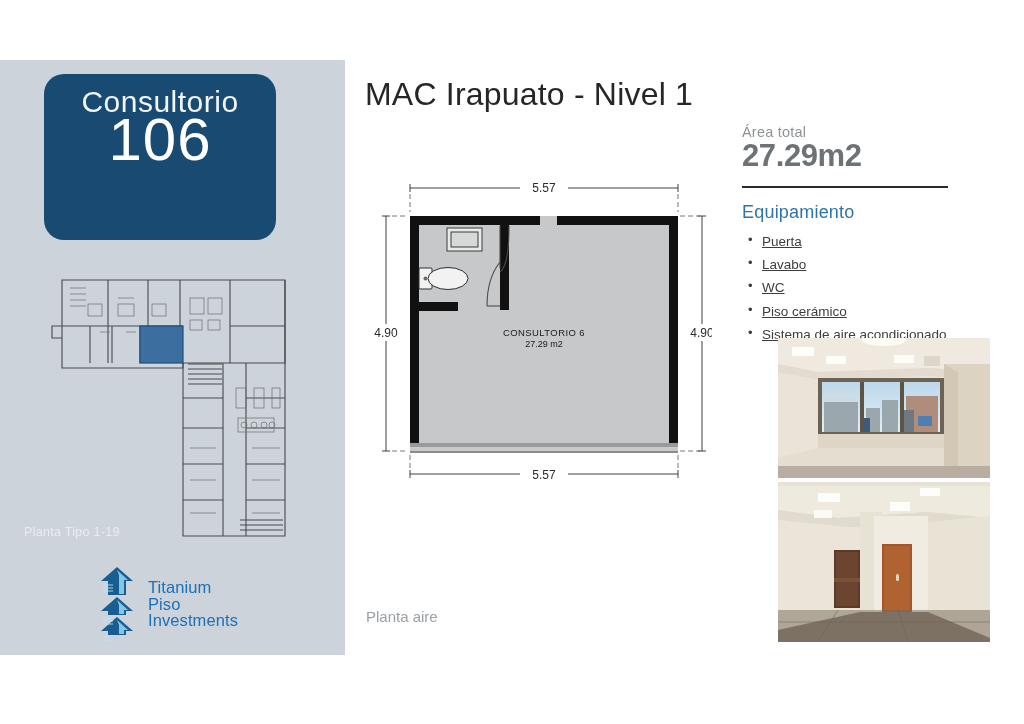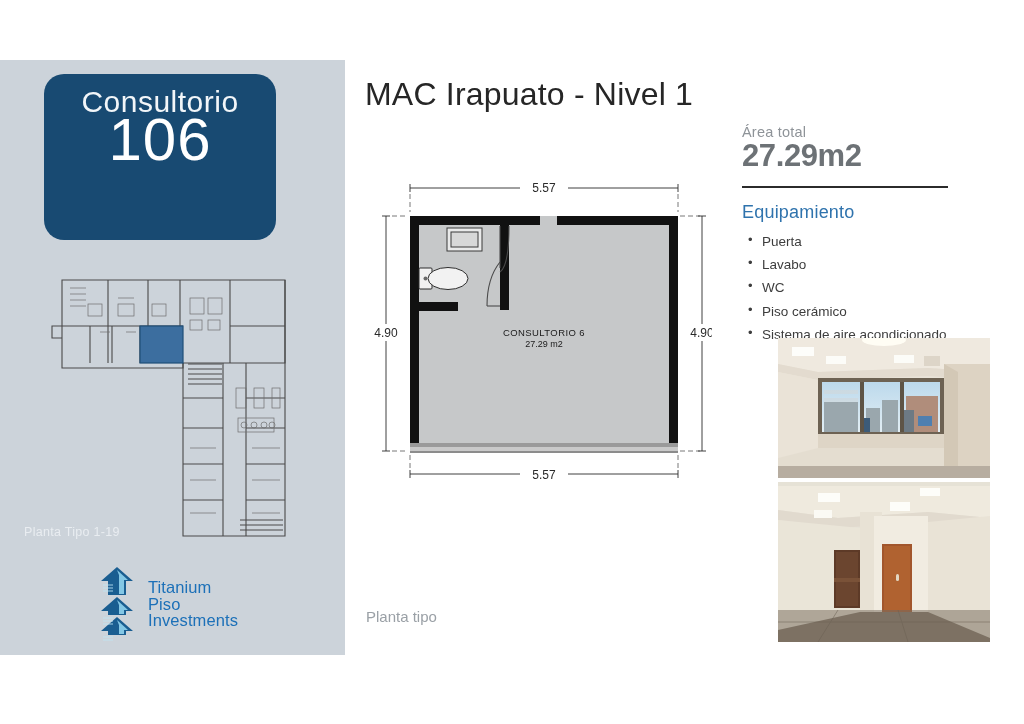--- a/index.html
+++ b/index.html
@@ -66,21 +66,21 @@
 
   
   #right { position: absolute; left: 742px; top: 124px; width: 250px; }
   .area-label { color: #8e9398; font-size: 14.5px; letter-spacing: .2px; }
   .area-value { color: #6d7276; font-size: 31px; font-weight: 700; letter-spacing: -.4px; margin-top: -2px; }
   .rule { width: 206px; height: 2px; background: #2b2b2b; margin-top: 12px; }
   .equip-title { color: #2f73ad; font-size: 18px; margin-top: 14px; letter-spacing: .2px; }
   .equip-list { list-style: none; margin-top: 7px; }
   .equip-list li {
     color: #3d3d3d; font-size: 13.5px; line-height: 1.72;
-    padding-left: 20px; position: relative;
+    padding-left: 20px; position: relative; text-decoration: underline;
   }
   .equip-list li::before {
     content: "•"; position: absolute; left: 6px; top: -1px; color: #3d3d3d; font-size: 13px;
   }
 
   
   .photo { position: absolute; left: 778px; width: 212px; overflow: hidden; background: #cfc9bf; }
   #photo-1 { top: 338px; height: 140px; }
   #photo-2 { top: 482px; height: 160px; }
   .photo svg { display: block; width: 100%; height: 100%; }
@@ -261,21 +261,21 @@
       <text x="14" y="161" text-anchor="middle" font-family="Liberation Sans, sans-serif" font-size="12" fill="#2a2a2a">4.90</text>
 
       <rect x="315" y="148" width="30" height="17" fill="#fff"></rect>
       <text x="330" y="161" text-anchor="middle" font-family="Liberation Sans, sans-serif" font-size="12" fill="#2a2a2a">4.90</text>
 
       <text x="172" y="160" text-anchor="middle" font-family="Liberation Sans, sans-serif" font-size="9.5" fill="#1a1a1a" letter-spacing="0.4">CONSULTORIO 6</text>
       <text x="172" y="171" text-anchor="middle" font-family="Liberation Sans, sans-serif" font-size="9" fill="#1a1a1a">27.29 m2</text>
     </svg>
   </div>
 
-  <div id="plan-caption">Planta tipo</div>
+  <div id="plan-caption">Planta aire</div>
 
   <div id="right">
     <div class="area-label">Área total</div>
     <div class="area-value">27.29m2</div>
     <div class="rule"></div>
     <div class="equip-title">Equipamiento</div>
     <ul class="equip-list">
       <li>Puerta</li>
       <li>Lavabo</li>
       <li>WC</li>

